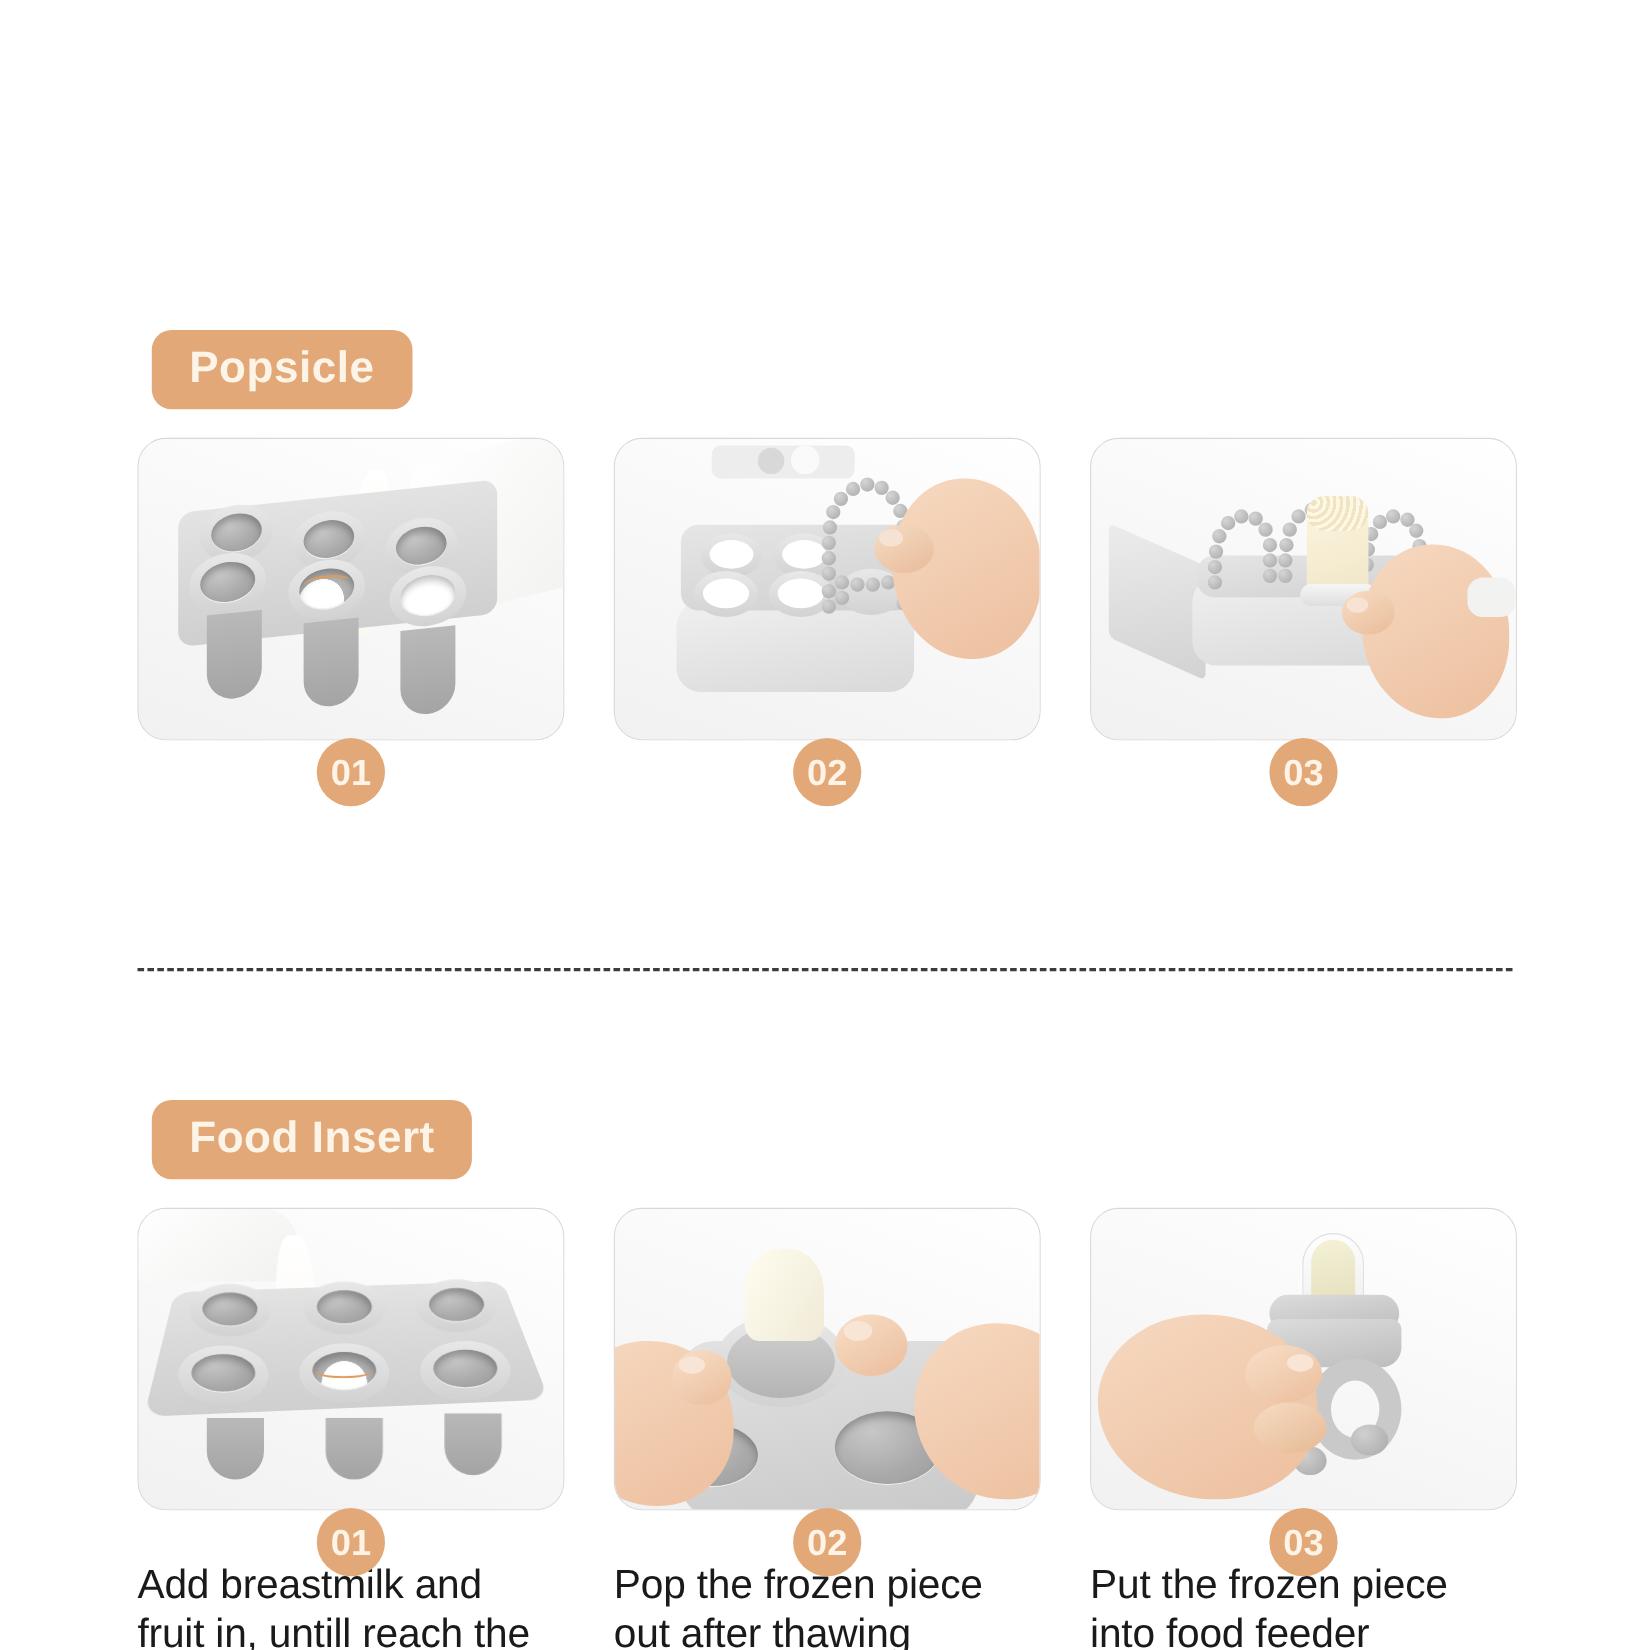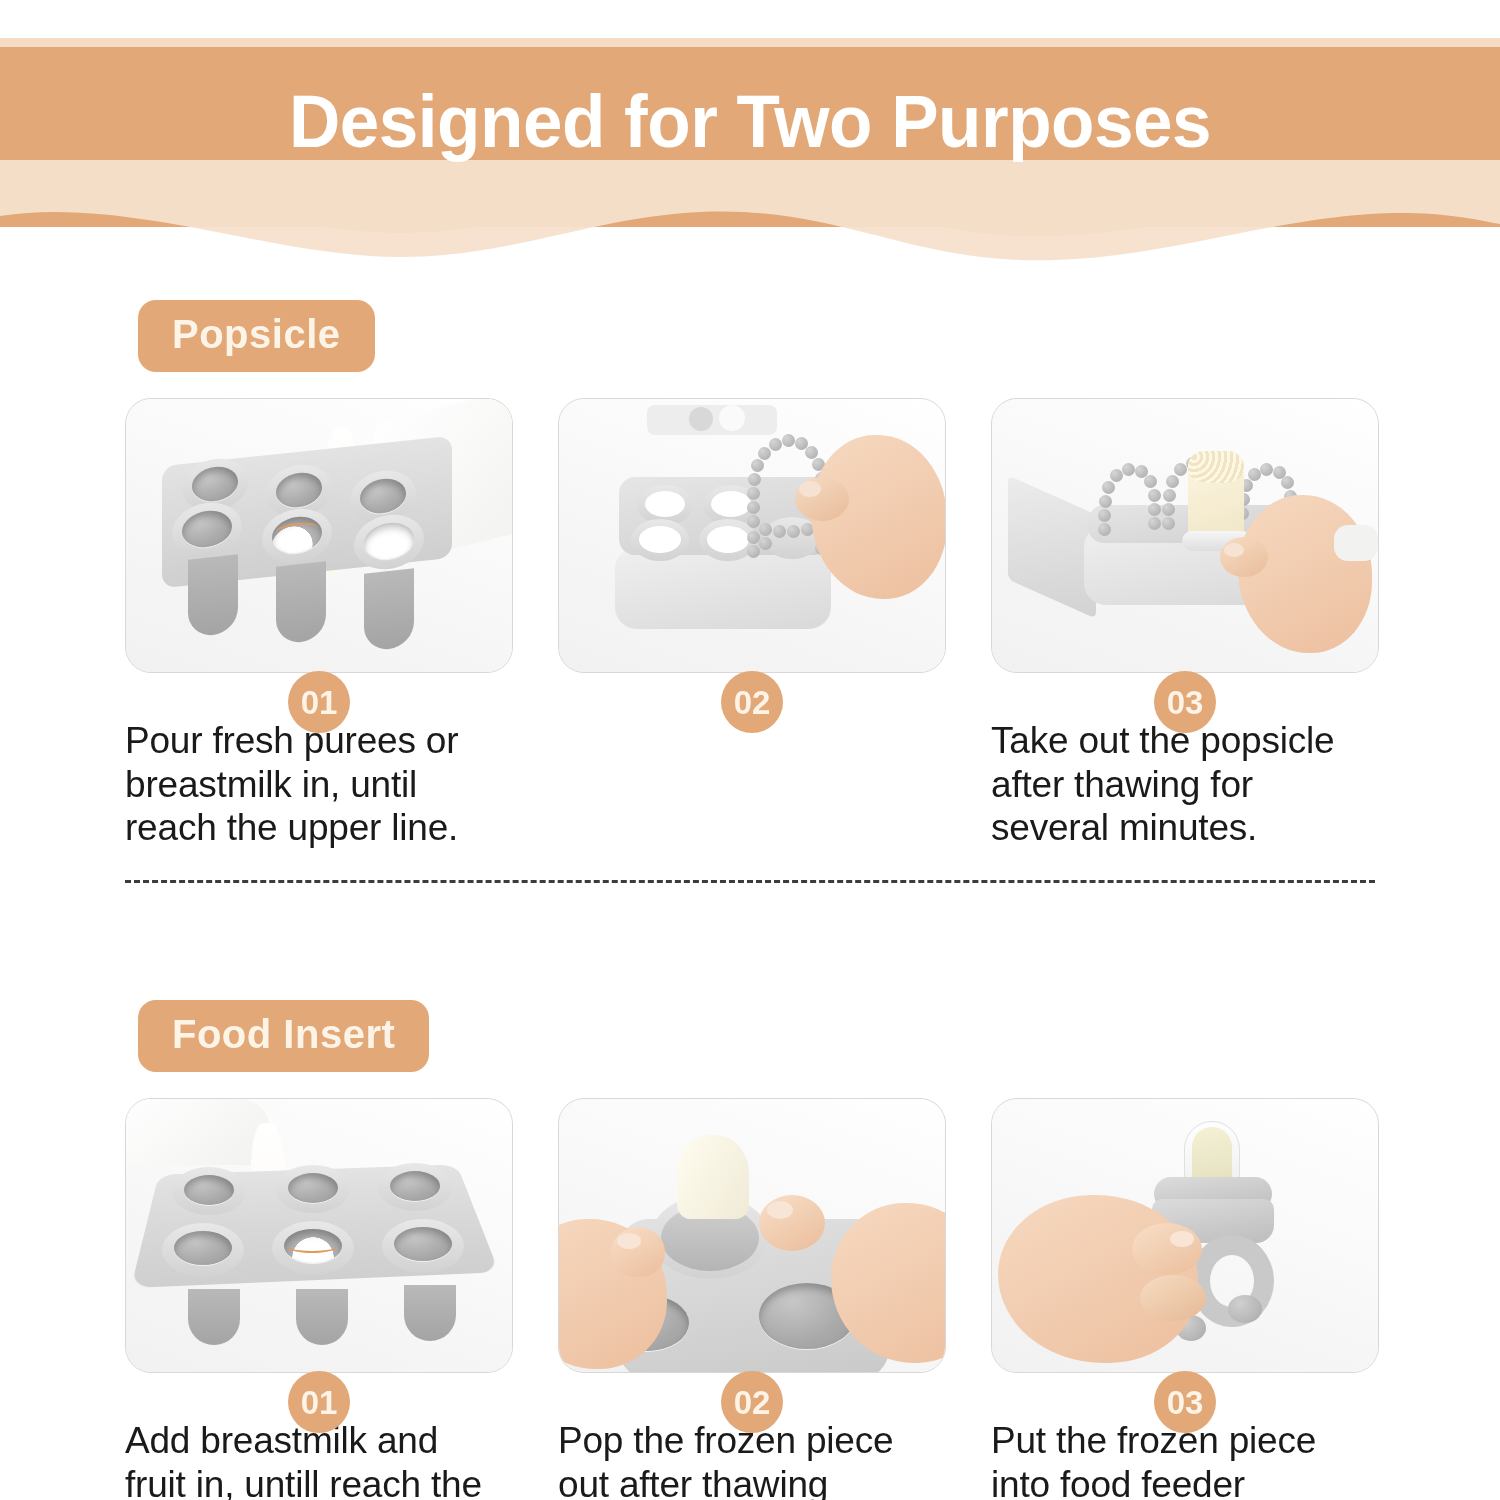--- a/index.html
+++ b/index.html
@@ -214,35 +214,20 @@
   .bg-soft {
     position: absolute;
     background: linear-gradient(200deg,#ffffff 0%, #f1f1f1 100%);
   }
 </style>
 </head>
 <body>
 
 <div id="page">
 
-  <div class="header">
-    <div class="header-thinstrip"></div>
-    <div class="header-band"></div>
-
-    <svg class="header-wave" viewBox="0 0 1500 130" preserveAspectRatio="none">
-      <path d="M0,32 C120,14 250,64 370,72 C500,80 580,34 700,28
-               C830,22 900,72 1020,76 C1150,80 1250,38 1370,30
-               C1430,26 1470,34 1500,40 L1500,0 L0,0 Z" fill="#e2a877"></path>
-      <path d="M0,56 C120,38 250,88 370,96 C500,104 580,58 700,52
-               C830,46 900,96 1020,100 C1150,104 1250,62 1370,54
-               C1430,50 1470,58 1500,64 L1500,0 L0,0 Z" fill="#f5e0cc" opacity="0.95"></path>
-    </svg>
-
-    <div class="header-title">Designed for Two Purposes</div>
-  </div>
 
   <div class="section" id="section-popsicle">
 
     <div class="section-badge">Popsicle</div>
 
     <div class="cards-row">
 
       <div class="col">
         <div class="card-wrap">
           <div class="img-card">
@@ -269,23 +254,20 @@
               <div class="well-rim" style="left:228px;top:116px;width:70px;height:54px;transform:skewY(-6deg);"></div>
               <div class="well" style="left:238px;top:124px;width:50px;height:36px;transform:skewY(-6deg);background:radial-gradient(ellipse at 50% 60%,#ffffff 0 62%,#dadada 100%);"></div>
 
               <div class="leg" style="left:62px;top:158px;width:50px;height:78px;transform:skewY(-6deg);"></div>
               <div class="leg" style="left:150px;top:165px;width:50px;height:78px;transform:skewY(-6deg);"></div>
               <div class="leg" style="left:238px;top:172px;width:50px;height:78px;transform:skewY(-6deg);"></div>
             </div>
           </div>
           <div class="num-bubble">01</div>
         </div>
-        <div class="caption">Pour fresh purees or
-breastmilk in, until
-reach the upper line.</div>
       </div>
 
       <div class="col">
         <div class="card-wrap">
           <div class="img-card">
             <div class="scene">
               <div class="bg-soft" style="left:0;top:0;width:388px;height:275px;"></div>
               <div style="position:absolute;left:88px;top:6px;width:130px;height:30px;background:#ededed;border-radius:8px;"></div>
               <div style="position:absolute;left:130px;top:8px;width:24px;height:24px;border-radius:50%;background:#d8d8d8;"></div>
               <div style="position:absolute;left:160px;top:6px;width:26px;height:26px;border-radius:50%;background:#fafafa;"></div>
@@ -394,23 +376,20 @@
               <div style="position:absolute;left:190px;top:132px;width:70px;height:20px;border-radius:10px;background:linear-gradient(#f6f6f6,#dedede);"></div>
 
               <div class="hand" style="left:246px;top:96px;width:134px;height:158px;"></div>
               <div style="position:absolute;left:228px;top:138px;width:48px;height:40px;border-radius:50%;background:linear-gradient(150deg,#f7dcc3,#e9bd9b);"></div>
               <div style="position:absolute;left:232px;top:144px;width:20px;height:14px;border-radius:50%;background:#f7e3d3;"></div>
               <div style="position:absolute;left:342px;top:126px;width:44px;height:36px;border-radius:14px;background:#f2f2f0;"></div>
             </div>
           </div>
           <div class="num-bubble">03</div>
         </div>
-        <div class="caption">Take out the popsicle
-after thawing for
-several minutes.</div>
       </div>
 
     </div>
   </div>
 
   <div class="divider"></div>
 
   <div class="section" id="section-feeder">
 
     <div class="section-badge">Food Insert</div>

